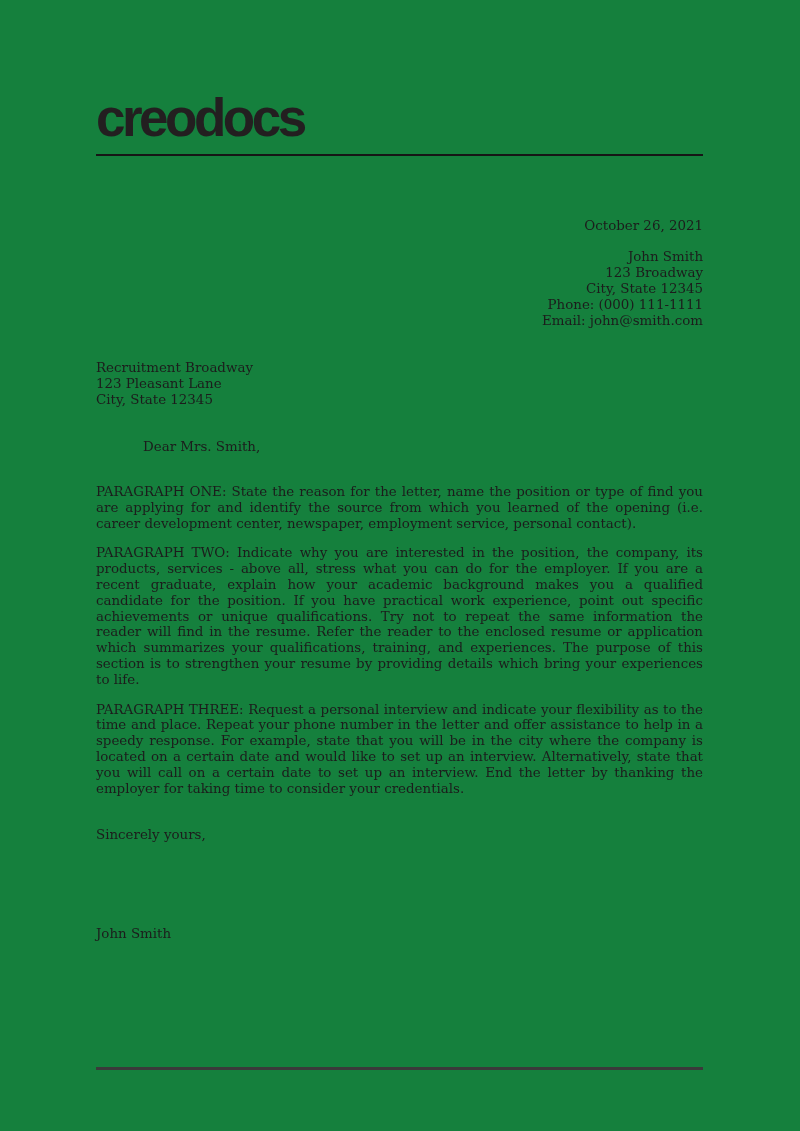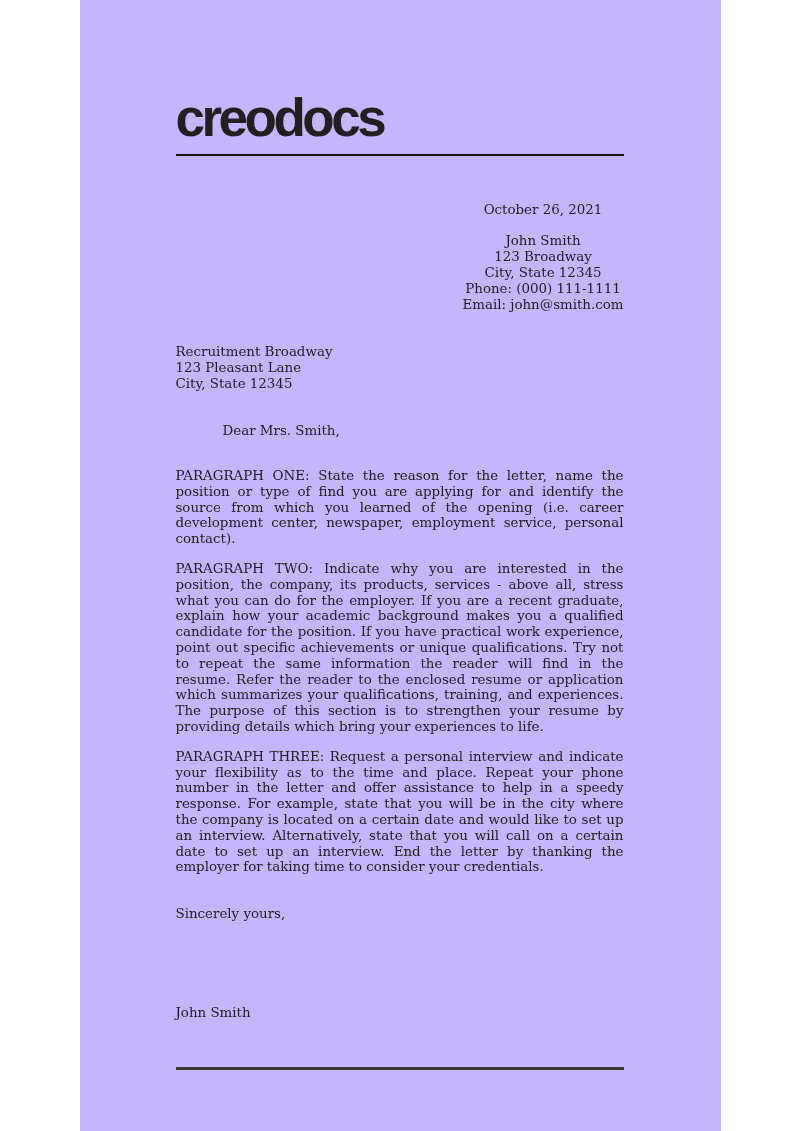--- a/index.html
+++ b/index.html
@@ -2,24 +2,24 @@
 <html lang="en"><head>
 <meta charset="utf-8">
 <style>
   html, body {
     margin: 0;
     padding: 0;
     background: #ffffff;
   }
   .page {
     position: relative;
-    width: 641px;
+    width: 800px;
     height: 1131px;
     margin: 0 auto;
-    background: #c4b5fd;
+    background: #15803d;
     color: #1c1c1c;
     font-family: "DejaVu Serif", "Liberation Serif", serif;
     font-size: 13.4px;
     line-height: 16px;
     overflow: hidden;
     box-sizing: border-box;
   }
   .content {
     position: absolute;
     left: 96px;
@@ -51,21 +51,22 @@
     top: 1067px;
     height: 3px;
     background: #3a3a3a;
   }
   .sender-container {
     margin-top: 46px;
     display: flex;
     justify-content: flex-end;
   }
   .sender-block {
-    text-align: center;
+    text-align: right;
+    margin-top: 16px;
   }
   .sender-lines {
     margin-top: 15px;
   }
   .line {
     display: block;
   }
   .recipient {
     margin-top: 31px;
   }

